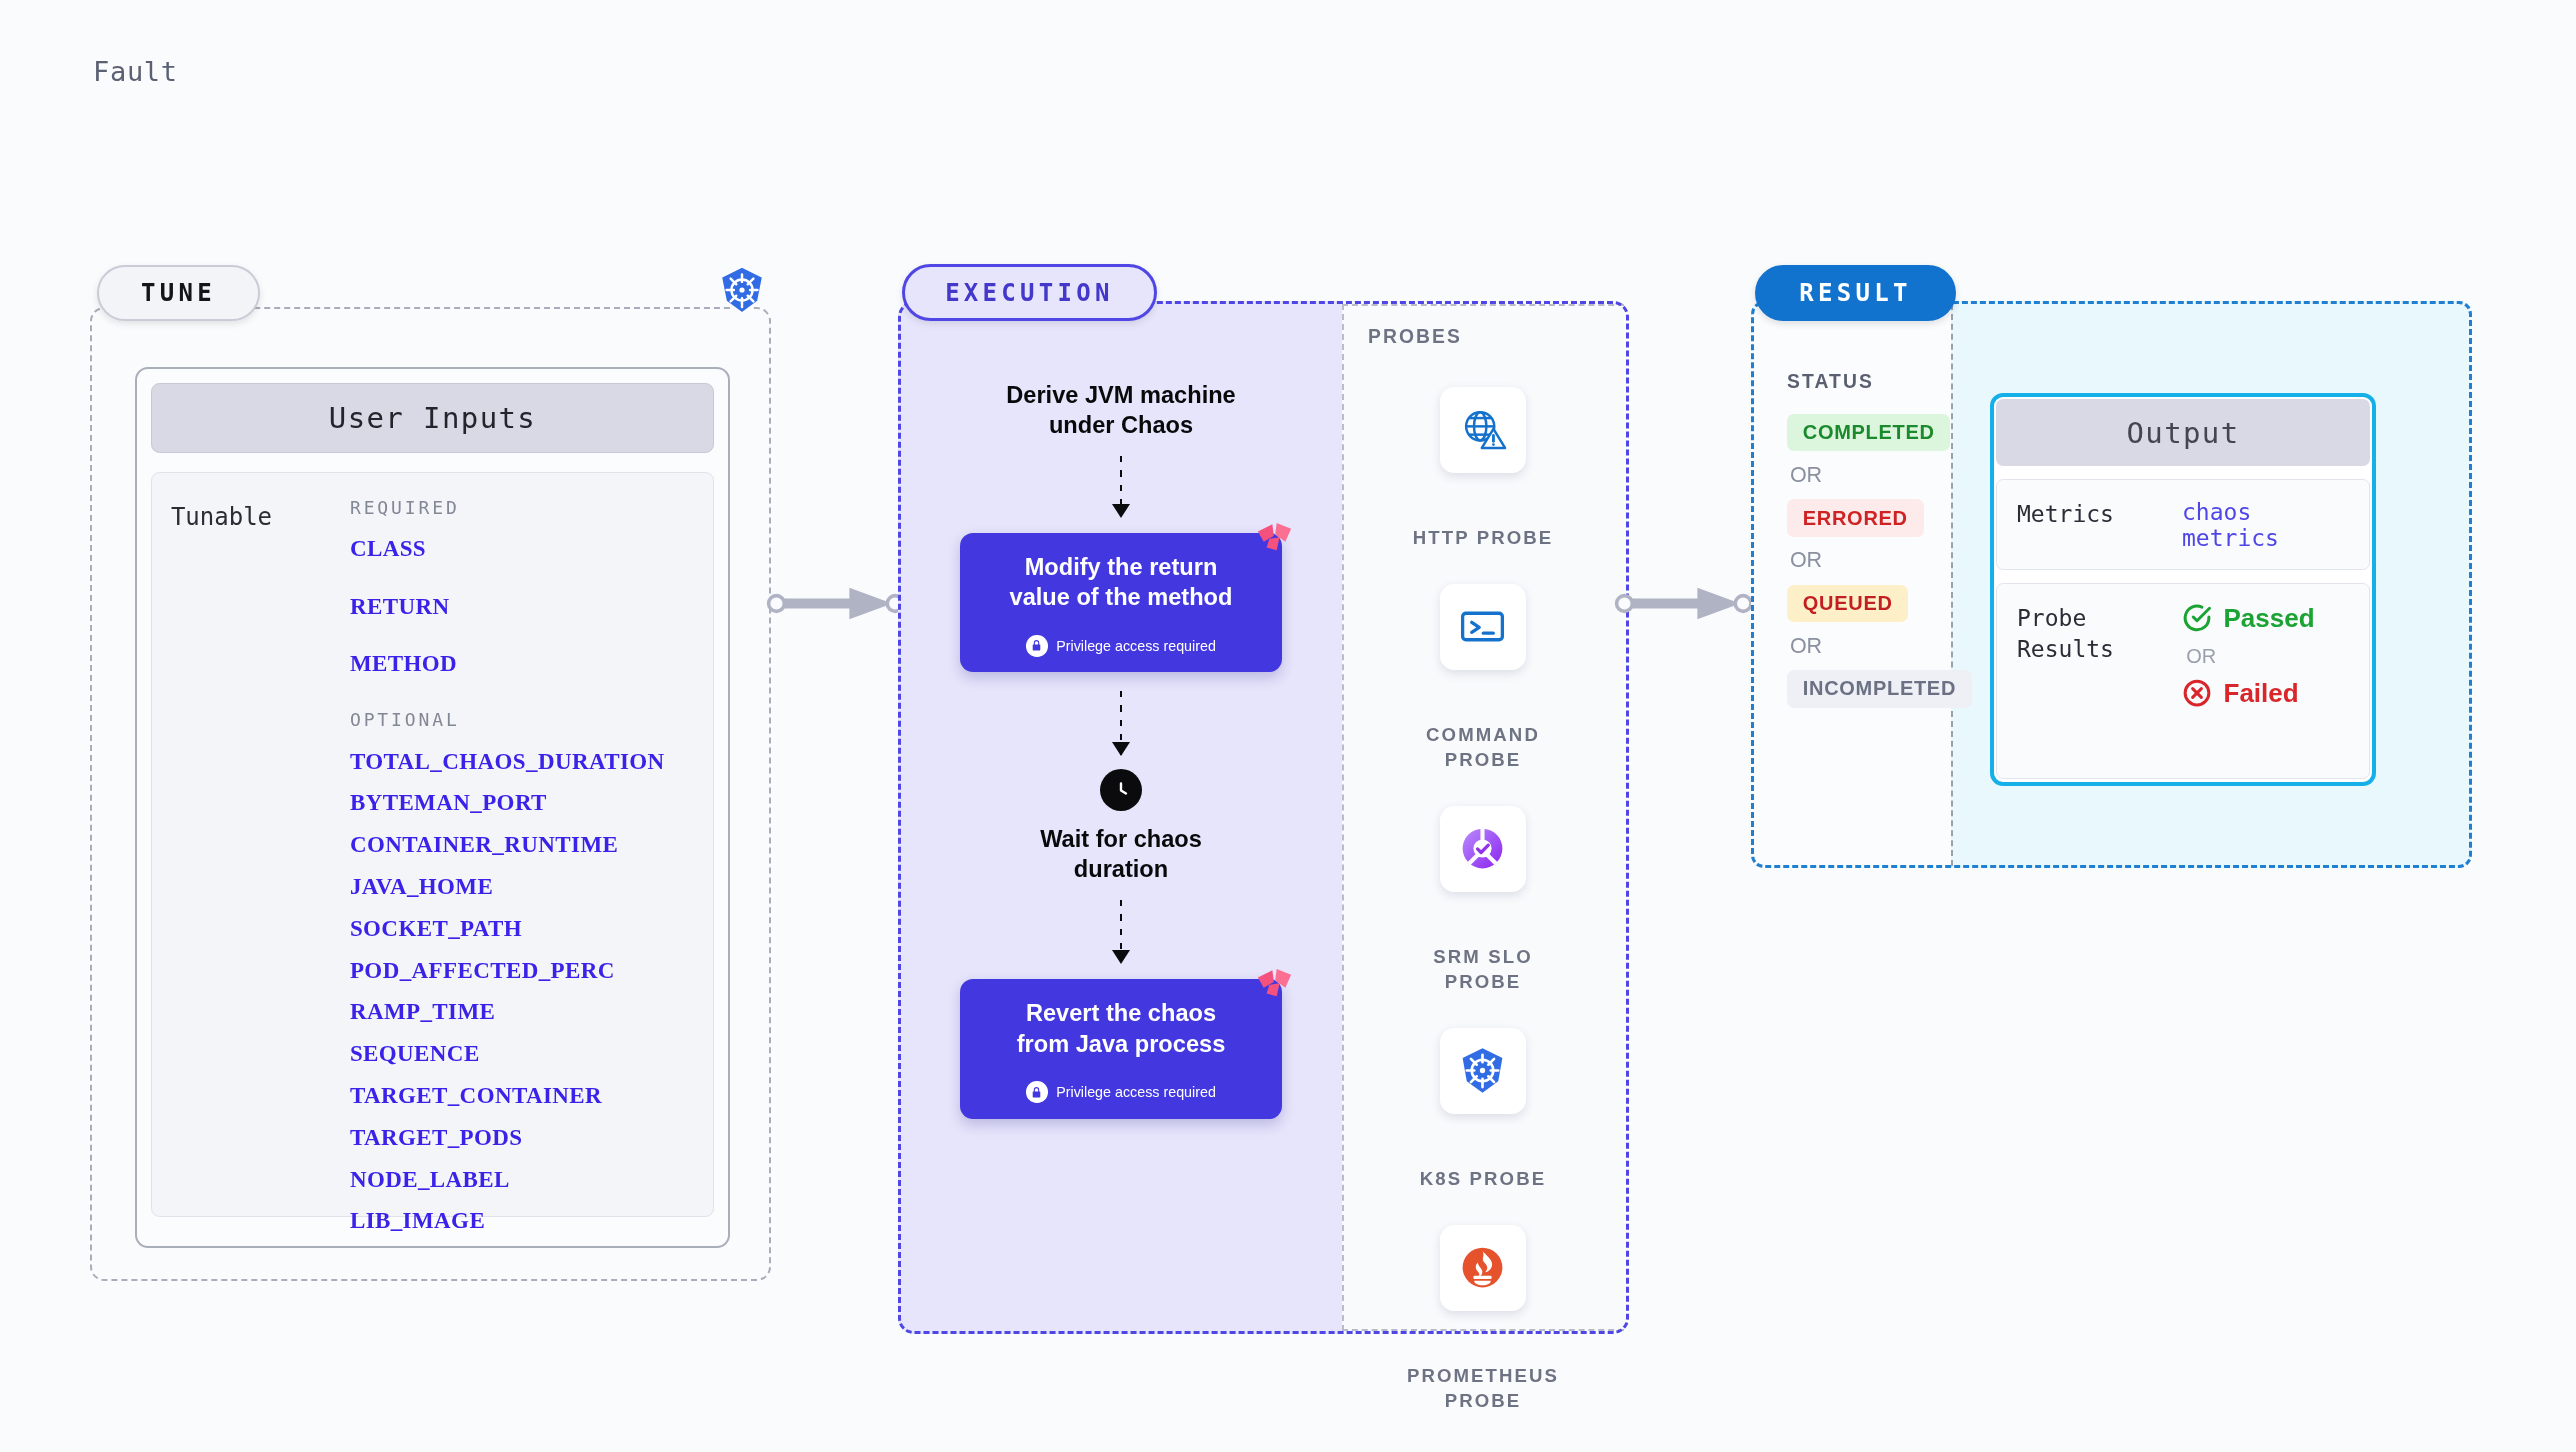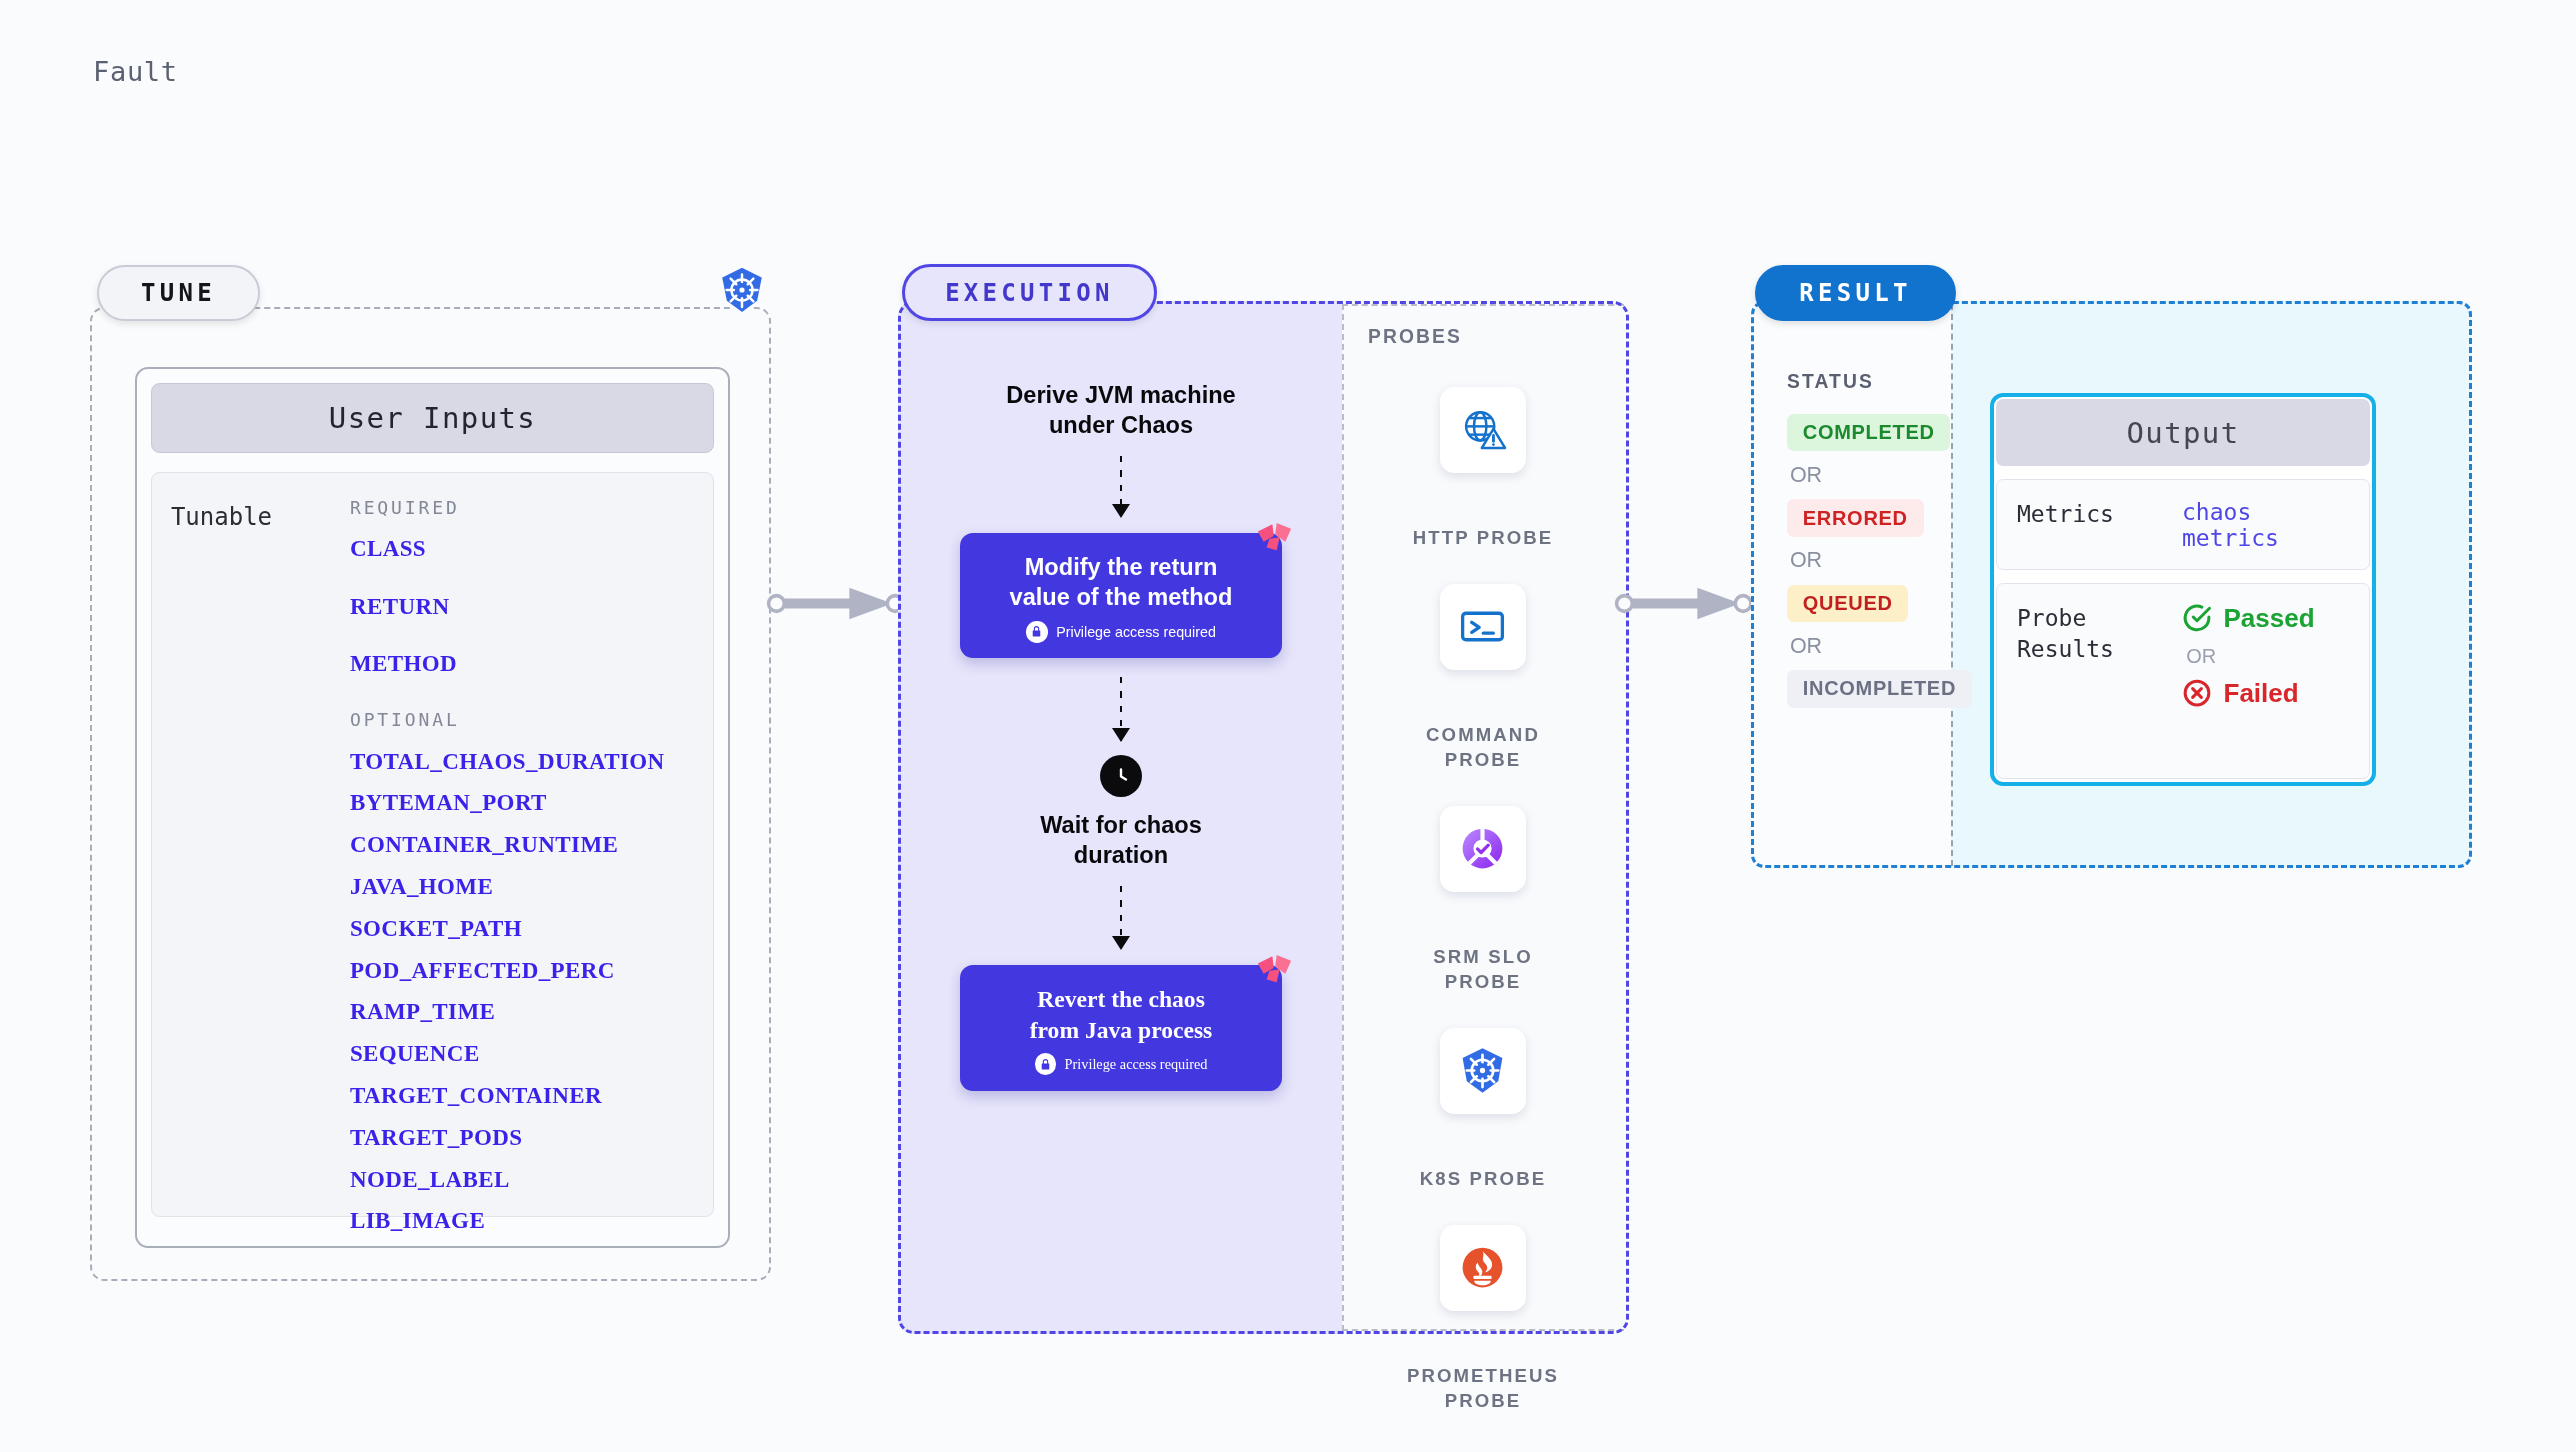--- a/index.html
+++ b/index.html
@@ -159,21 +159,21 @@
     position: relative; background: #4338e0;
     border-radius: 13px; padding: 18.6px 17px 15.8px;
     box-shadow: 0 5.7px 13px rgba(40,30,140,.22);
   }
   .exec-block .eb-title {
     color: #fff; font-size: 23.6px; font-weight: bold;
     text-align: center; line-height: 1.3;
   }
   .priv {
     display: flex; align-items: center; justify-content: center;
-    gap: 8.6px; margin-top: 8px;
+    gap: 8.6px; margin-top: 22px;
   }
   .priv-text { color: #ffffff; font-size: 14.3px; }
   .lock-ic {
     width: 21.5px; height: 21.5px; border-radius: 50%;
     background: #ffffff; display: flex; align-items: center;
     justify-content: center;
   }
   .litmus-corner {
     position: absolute; right: -11.5px; top: -13px;
     width: 39px; height: 39px;
@@ -367,21 +367,21 @@
       <svg width="24" height="24" viewBox="0 0 24 24">
         <circle cx="12" cy="12" r="11" fill="#0b0b0d"></circle>
         <path d="M12 5.5v7l5 3" stroke="#ffffff" stroke-width="2.4" fill="none" stroke-linecap="round" stroke-linejoin="round"></path>
       </svg>
     </div>
     <div class="flow-text" style="white-space:pre-line; margin-top:13px;">Wait for chaos
 duration</div>
 
     <div class="dash-arrow" style="height:62px; margin-top:15.8px;"></div>
 
-    <div class="exec-block" style="margin-top:17px;font-family:Liberation Serif, serif;">
+    <div class="exec-block" style="margin-top:17px;">
       <div class="litmus-corner">
         <svg width="39" height="39" viewBox="0 0 54 54">
           <path d="M4 16 L24 6 L26 22 L12 30 Z" fill="#f4517e"></path>
           <path d="M30 4 L50 12 L42 30 L28 20 Z" fill="#fb6f92"></path>
           <path d="M20 26 L34 24 L30 42 L16 38 Z" fill="#f4517e"></path>
         </svg>
       </div>
       <div class="eb-title" style="white-space:pre-line;">Revert the chaos
 from Java process</div>
       <div class="priv">

